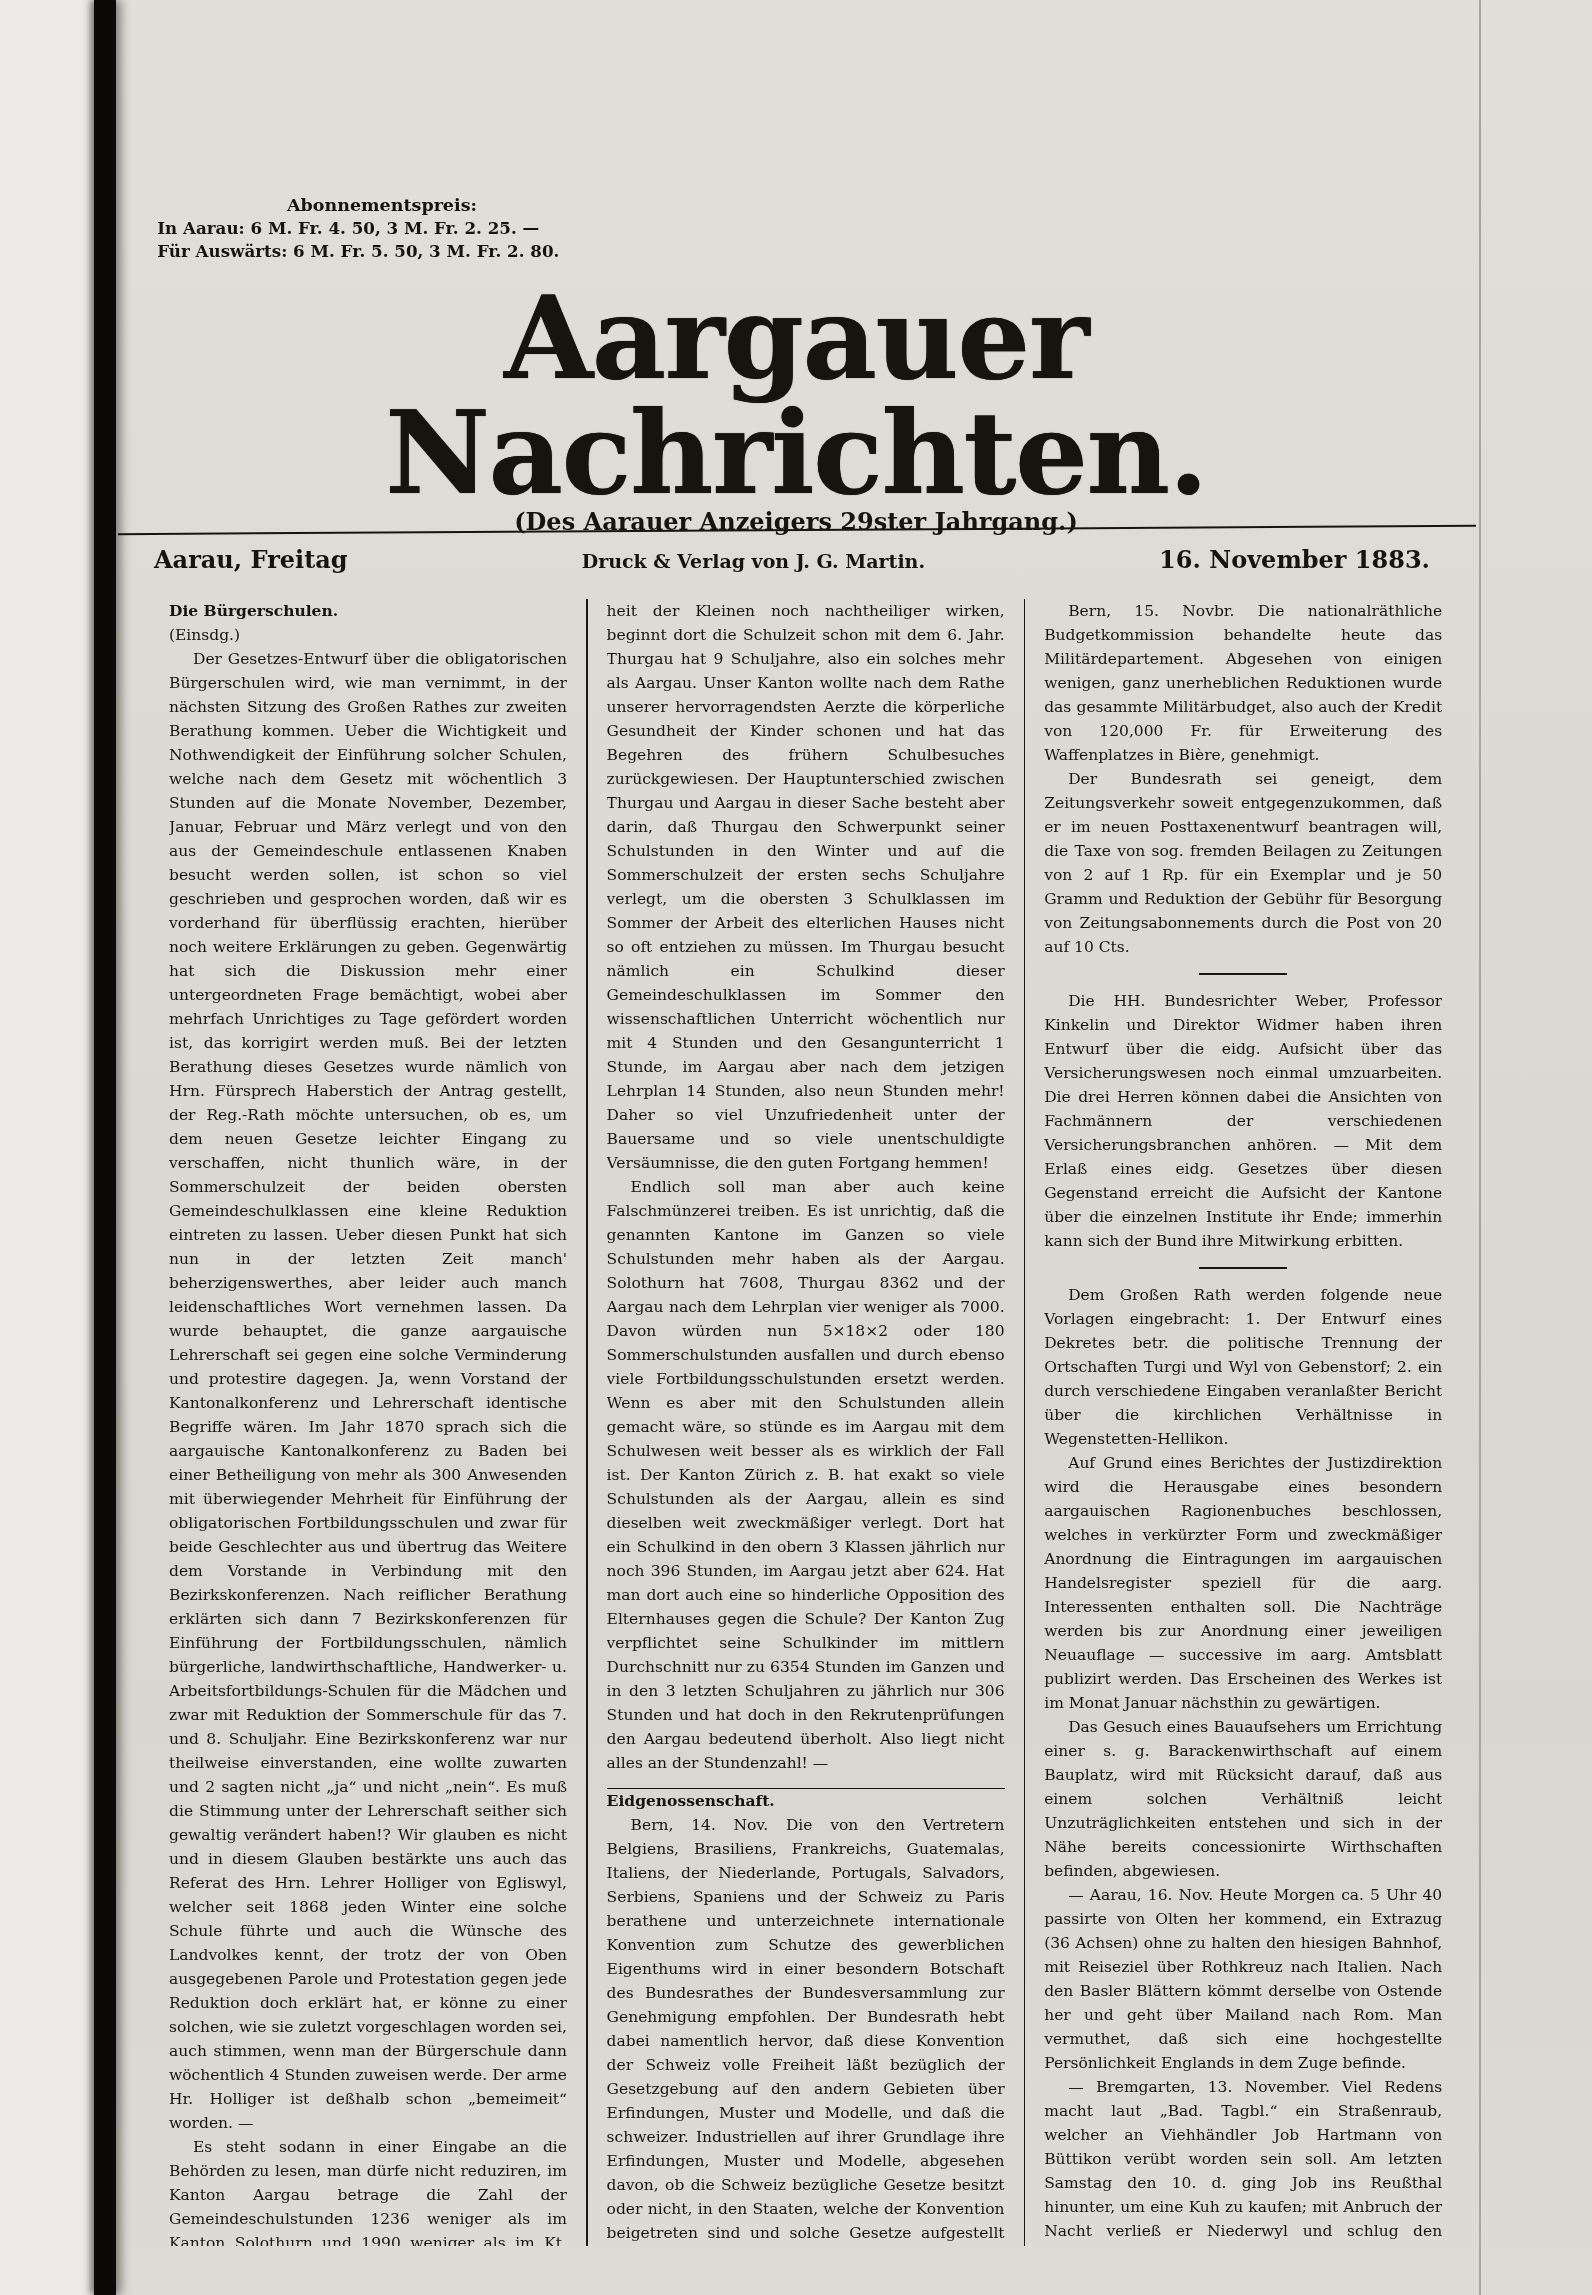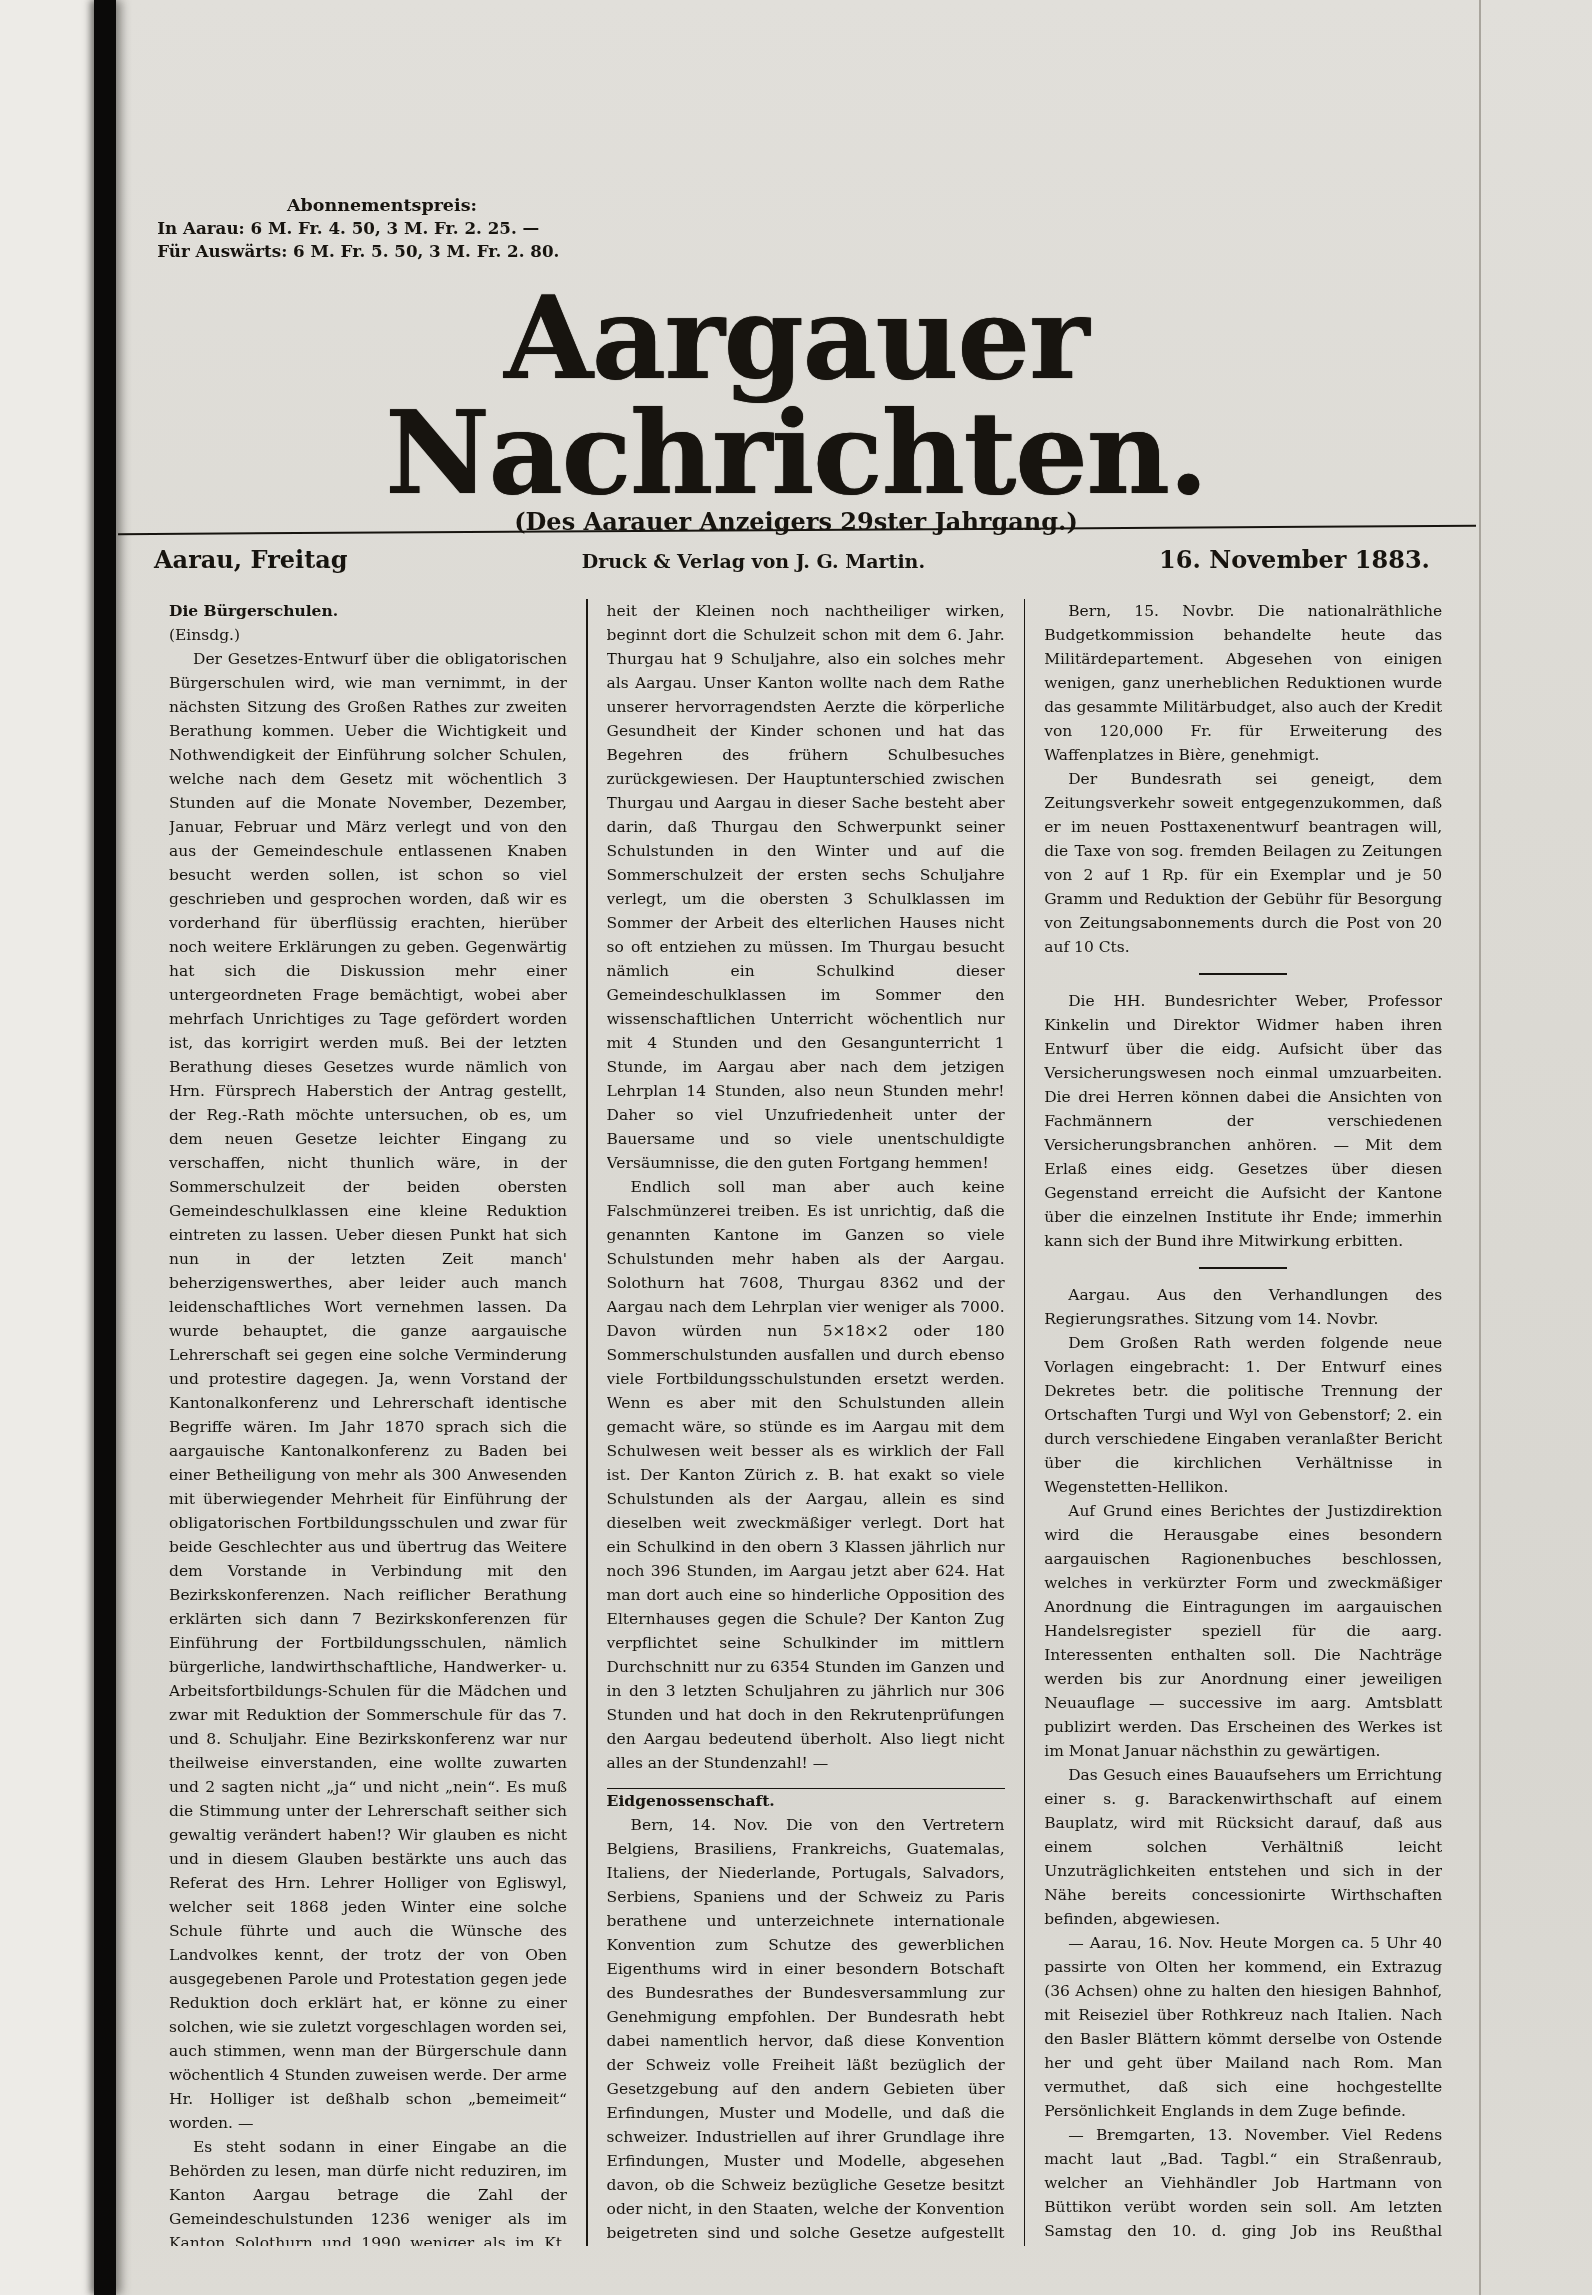--- a/index.html
+++ b/index.html
@@ -97,21 +97,20 @@
         <p class="section">Eidgenossenschaft.</p>
         <p class="p">Bern, 14. Nov. Die von den Vertretern Belgiens, Brasiliens, Frankreichs, Guatemalas, Italiens, der Niederlande, Portugals, Salvadors, Serbiens, Spaniens und der Schweiz zu Paris berathene und unterzeichnete internationale Konvention zum Schutze des gewerblichen Eigenthums wird in einer besondern Botschaft des Bundesrathes der Bundesversammlung zur Genehmigung empfohlen. Der Bundesrath hebt dabei namentlich hervor, daß diese Konvention der Schweiz volle Freiheit läßt bezüglich der Gesetzgebung auf den andern Gebieten über Erfindungen, Muster und Modelle, und daß die schweizer. Industriellen auf ihrer Grundlage ihre Erfindungen, Muster und Modelle, abgesehen davon, ob die Schweiz bezügliche Gesetze besitzt oder nicht, in den Staaten, welche der Konvention beigetreten sind und solche Gesetze aufgestellt haben, schützen lassen können; daß die Kosten, welche der Beitritt zur Folge hat, unwesentlich sind und daß in der einstimmigen Wahl der Schweiz als Sitz des im Art. 13 vorgesehenen internationalen Organs ein hoch zu schätzendes Zutrauen zu unserm Lande und seinen Staatseinrichtungen liege.</p>
       </div>
     <div class="col-sep"></div>
     <div class="col">
         <p class="p">Bern, 15. Novbr. Die nationalräthliche Budgetkommission behandelte heute das Militärdepartement. Abgesehen von einigen wenigen, ganz unerheblichen Reduktionen wurde das gesammte Militärbudget, also auch der Kredit von 120,000 Fr. für Erweiterung des Waffenplatzes in Bière, genehmigt.</p>
         <p class="p">Der Bundesrath sei geneigt, dem Zeitungsverkehr soweit entgegenzukommen, daß er im neuen Posttaxenentwurf beantragen will, die Taxe von sog. fremden Beilagen zu Zeitungen von 2 auf 1 Rp. für ein Exemplar und je 50 Gramm und Reduktion der Gebühr für Besorgung von Zeitungsabonnements durch die Post von 20 auf 10 Cts.</p>
         <div class="shortrule"></div>
         <p class="p">Die HH. Bundesrichter Weber, Professor Kinkelin und Direktor Widmer haben ihren Entwurf über die eidg. Aufsicht über das Versicherungswesen noch einmal umzuarbeiten. Die drei Herren können dabei die Ansichten von Fachmännern der verschiedenen Versicherungsbranchen anhören. — Mit dem Erlaß eines eidg. Gesetzes über diesen Gegenstand erreicht die Aufsicht der Kantone über die einzelnen Institute ihr Ende; immerhin kann sich der Bund ihre Mitwirkung erbitten.</p>
         <div class="shortrule"></div>
-        <p class="p">Aargau. Aus den Verhandlungen des Regierungsrathes. Sitzung vom 14. Novbr.</p>
         <p class="p">Dem Großen Rath werden folgende neue Vorlagen eingebracht: 1. Der Entwurf eines Dekretes betr. die politische Trennung der Ortschaften Turgi und Wyl von Gebenstorf; 2. ein durch verschiedene Eingaben veranlaßter Bericht über die kirchlichen Verhältnisse in Wegenstetten-Hellikon.</p>
         <p class="p">Auf Grund eines Berichtes der Justizdirektion wird die Herausgabe eines besondern aargauischen Ragionenbuches beschlossen, welches in verkürzter Form und zweckmäßiger Anordnung die Eintragungen im aargauischen Handelsregister speziell für die aarg. Interessenten enthalten soll. Die Nachträge werden bis zur Anordnung einer jeweiligen Neuauflage — successive im aarg. Amtsblatt publizirt werden. Das Erscheinen des Werkes ist im Monat Januar nächsthin zu gewärtigen.</p>
         <p class="p">Das Gesuch eines Bauaufsehers um Errichtung einer s. g. Barackenwirthschaft auf einem Bauplatz, wird mit Rücksicht darauf, daß aus einem solchen Verhältniß leicht Unzuträglichkeiten entstehen und sich in der Nähe bereits concessionirte Wirthschaften befinden, abgewiesen.</p>
         <p class="p">— Aarau, 16. Nov. Heute Morgen ca. 5 Uhr 40 passirte von Olten her kommend, ein Extrazug (36 Achsen) ohne zu halten den hiesigen Bahnhof, mit Reiseziel über Rothkreuz nach Italien. Nach den Basler Blättern kömmt derselbe von Ostende her und geht über Mailand nach Rom. Man vermuthet, daß sich eine hochgestellte Persönlichkeit Englands in dem Zuge befinde.</p>
         <p class="p">— Bremgarten, 13. November. Viel Redens macht laut „Bad. Tagbl.“ ein Straßenraub, welcher an Viehhändler Job Hartmann von Büttikon verübt worden sein soll. Am letzten Samstag den 10. d. ging Job ins Reußthal hinunter, um eine Kuh zu kaufen; mit Anbruch der Nacht verließ er Niederwyl und schlug den Heimweg über Wohlen ein. Auf der Höhe im Walde begegneten ihm zwei große Männer in grauen Kleidern mit Schnauz und Bart; sie grüßten kurz und dann wurde Job von einem derselben zu Boden gemacht, während ihn der andere mit einem Revolver zu erschießen drohte, wenn er sich widersetze. So wurde denn Job seiner ganzen</p>
       </div>
   </div>
 </div>
 
 

